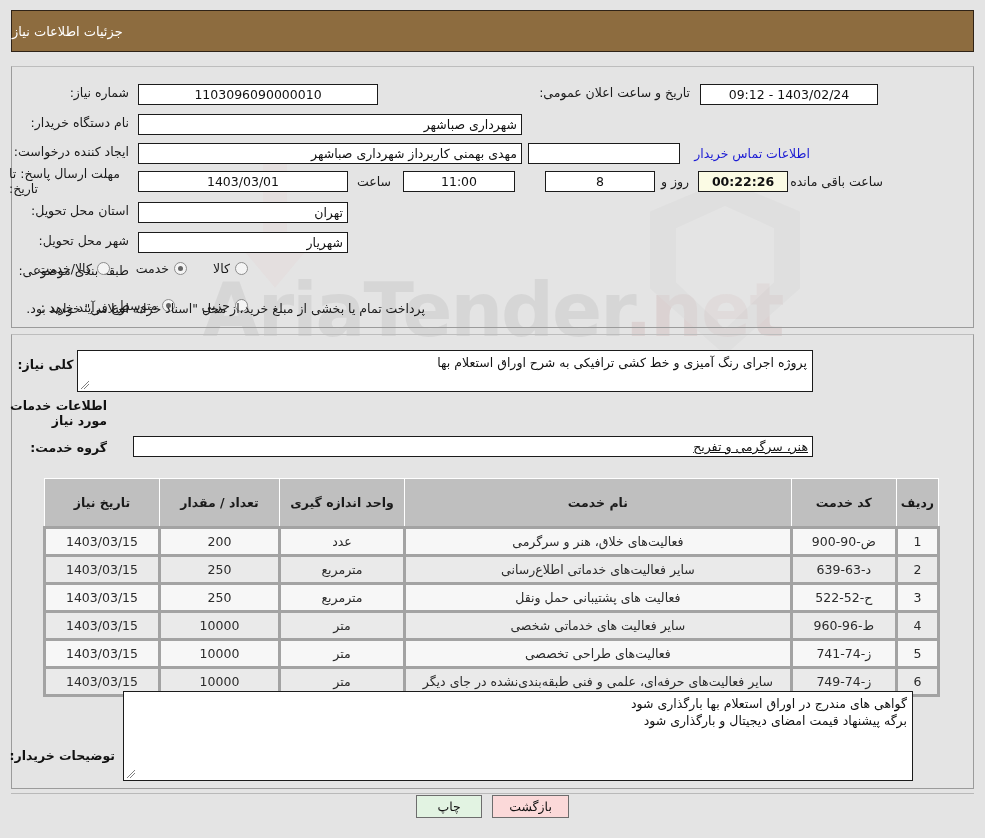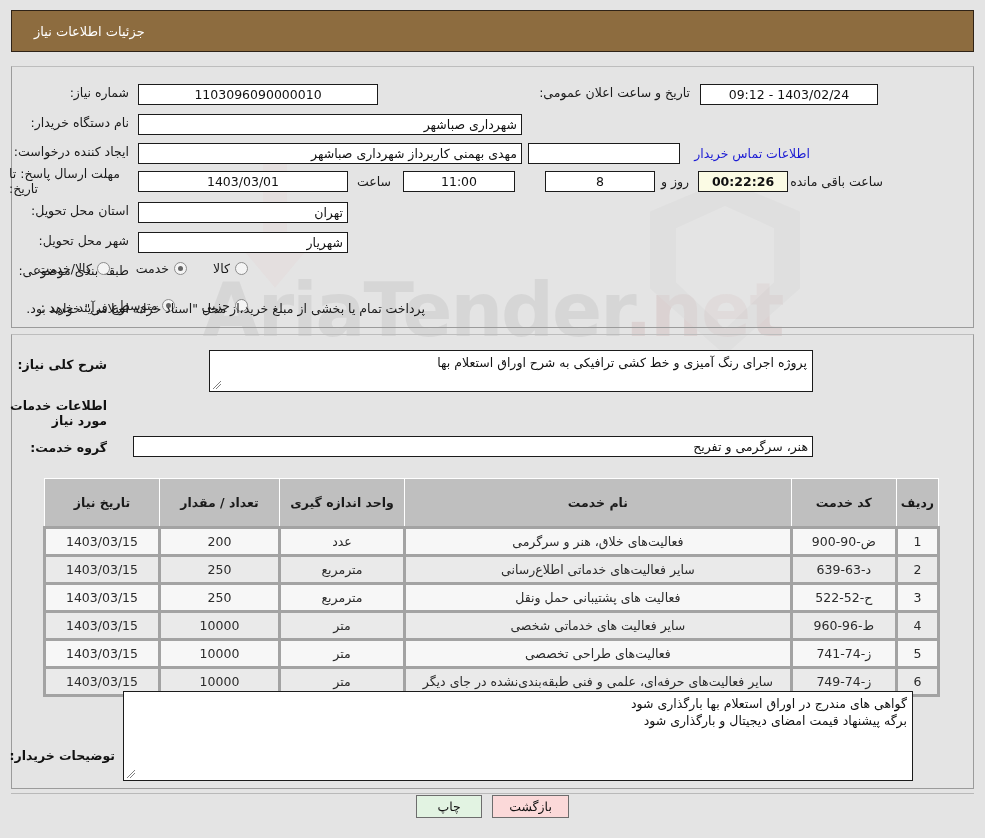--- a/index.html
+++ b/index.html
@@ -78,21 +78,20 @@
     align-items: center;
     justify-content: flex-start;
     padding-right: 0;
     z-index: 3;
   }
   .header-title {
     font-size: 13px;
     font-weight: normal;
     color: #fff;
     margin-right: auto;
-    padding-left: 22px;
   }
 
   
   .panel {
     position: absolute;
     background: transparent;
     border: 1px solid #9b9b9b;
     border-top-color: #bdbdbd;
     z-index: 2;
   }
@@ -372,32 +371,32 @@
   <div class="radio-item">
     <span class="radio on"></span>
     <span class="radio-label">متوسط</span>
   </div>
 </div>
 <span class="note-text" style="position:absolute; right:560px; top:301px; z-index:4;">پرداخت تمام یا بخشی از مبلغ خرید،از محل "اسناد خزانه اسلامی" خواهد بود.</span>
 
 <div class="panel" id="panel-bottom"></div>
 
 <span class="bold-lbl" style="position:absolute; right:878px; top:357px; z-index:4;">شرح کلی نیاز:</span>
-<div class="ta" style="position:absolute; right:172px; top:350px; width:604px; height:42px; z-index:4;">
+<div class="ta" style="position:absolute; right:172px; top:350px; width:736px; height:42px; z-index:4;">
   <span>پروژه اجرای رنگ آمیزی و خط کشی ترافیکی به شرح اوراق استعلام بها</span>
   <svg class="grip" viewBox="0 0 10 10">
       <path d="M9 1 L1 9" stroke="#555" stroke-width="1" fill="none"></path>
       <path d="M9 4 L4 9" stroke="#555" stroke-width="1" fill="none"></path>
     </svg>
 </div>
 
 <div class="section-head" style="right:878px; top:398px;">اطلاعات خدمات مورد نیاز</div>
 
 <span class="bold-lbl" style="position:absolute; right:878px; top:440px; z-index:4;">گروه خدمت:</span>
-<div class="fld rt readonly" style="position:absolute; right:172px; top:436px; width:680px; z-index:4;">هنر، سرگرمی و تفریح</div>
+<div class="fld rt readonly" style="position:absolute; right:172px; top:436px; width:680px; z-index:4;text-decoration:underline;">هنر، سرگرمی و تفریح</div>
 
 <div class="tbl-wrap">
   <table class="grid">
     <thead>
       <tr>
         <th style="width:42px;">ردیف</th>
         <th style="width:105px;">کد خدمت</th>
         <th>نام خدمت</th>
         <th style="width:125px;">واحد اندازه گیری</th>
         <th style="width:120px;">تعداد / مقدار</th>

